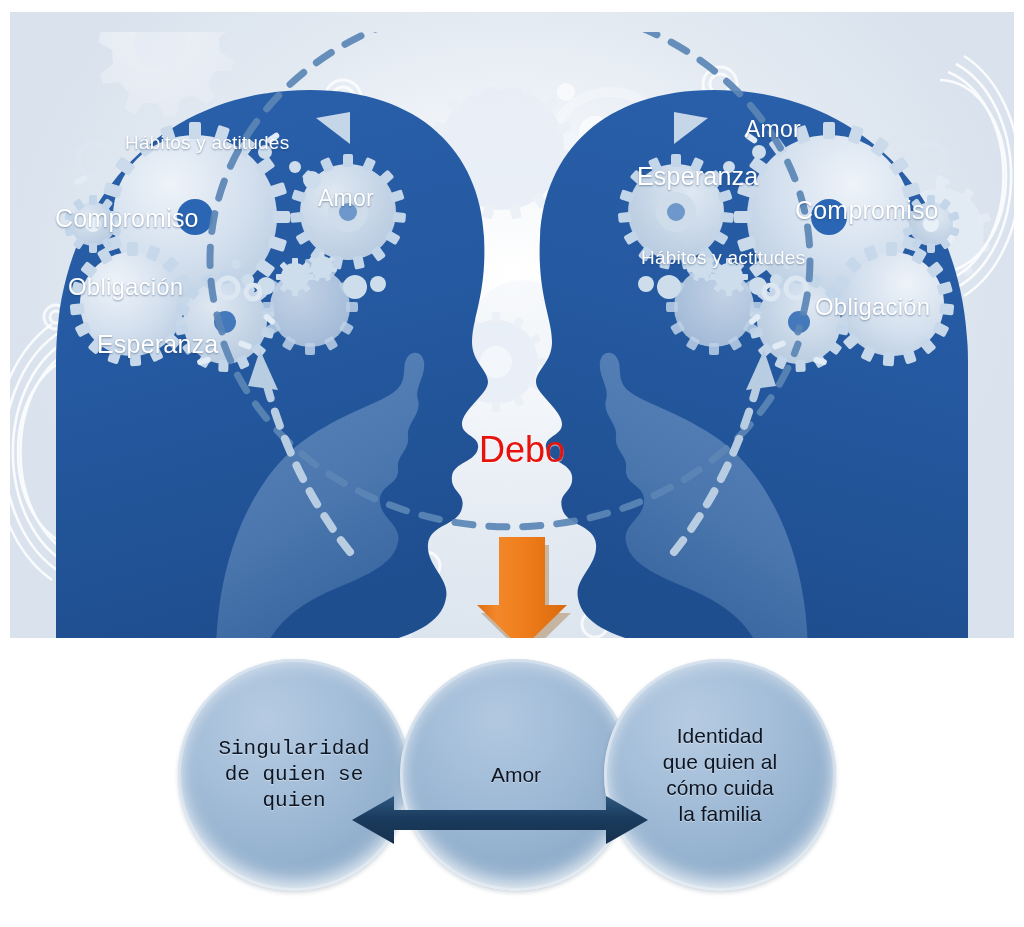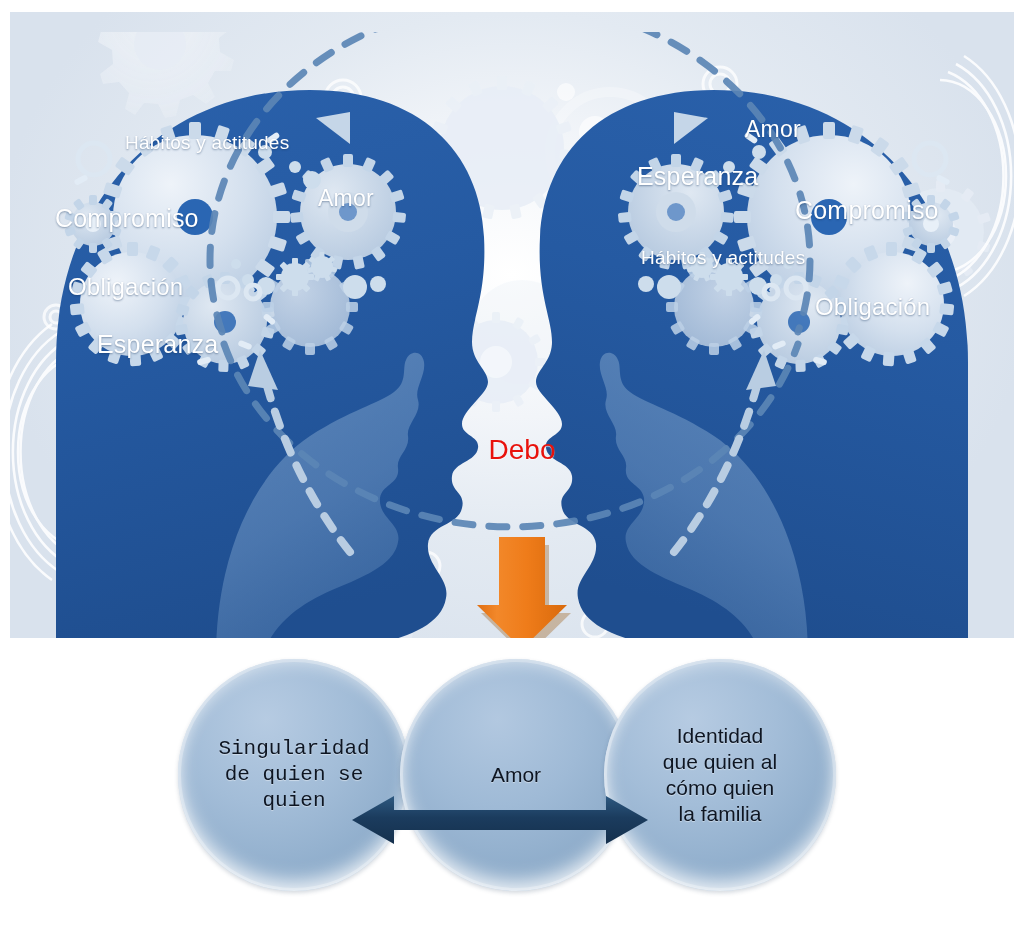--- a/index.html
+++ b/index.html
@@ -22,21 +22,21 @@
   
   .headlabel{
     position:absolute;color:#ffffff;white-space:nowrap;
     text-shadow:0 1px 2px rgba(20,50,90,.45);
     letter-spacing:.2px;
   }
 
   
   #debo{
     position:absolute;left:447px;top:400px;width:130px;
-    text-align:center;color:#e8120c;font-size:28px;line-height:36px;
+    text-align:center;color:#e8120c;font-size:36px;line-height:36px;
     text-shadow:0 1px 1px rgba(255,255,255,.65);
   }
 
   
   #bottom{position:absolute;left:0;top:638px;width:1024px;height:289px;background:#ffffff;}
   .circ{
     position:absolute;width:232px;height:232px;border-radius:50%;
     background:
       radial-gradient(circle at 38% 26%, #b6cbe2 0%, #a3bdd8 38%, #90aecc 70%, #86a5c4 100%);
     box-shadow:
@@ -670,21 +670,21 @@
   </div>
 
   <div class="circ" id="circ-mid">
     <div class="txt">Amor</div>
   </div>
 
   <div class="circ" id="circ-right">
     <div class="txt">
         <div>Identidad</div>
         <div>que quien al</div>
-        <div>cómo quien</div>
+        <div>cómo cuida</div>
         <div>la familia</div>
       </div>
   </div>
 </div>
 
 <svg id="dblarrow" viewBox="0 0 296 64">
   <defs>
     <linearGradient id="navyG" x1="0" y1="0" x2="0" y2="1">
       <stop offset="0%" stop-color="#2d5880"></stop>
       <stop offset="45%" stop-color="#1b3c5e"></stop>

